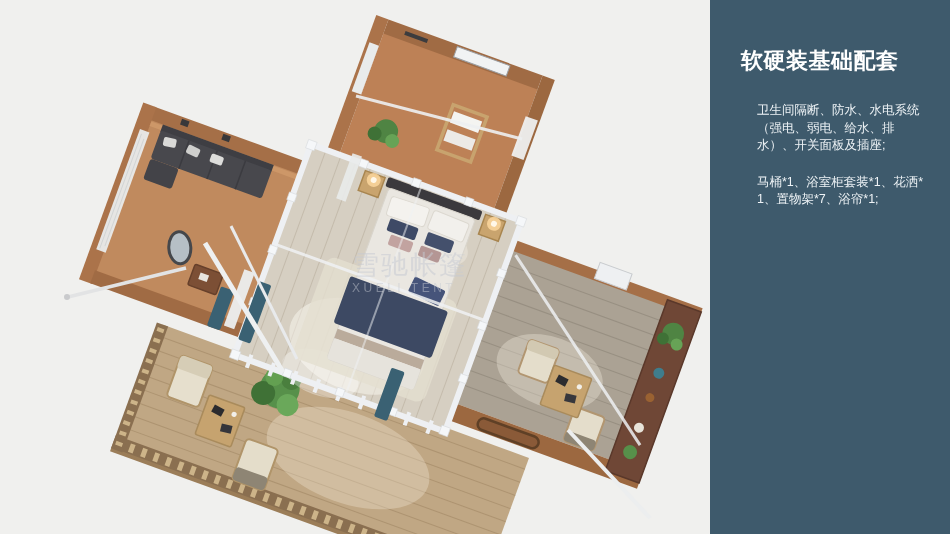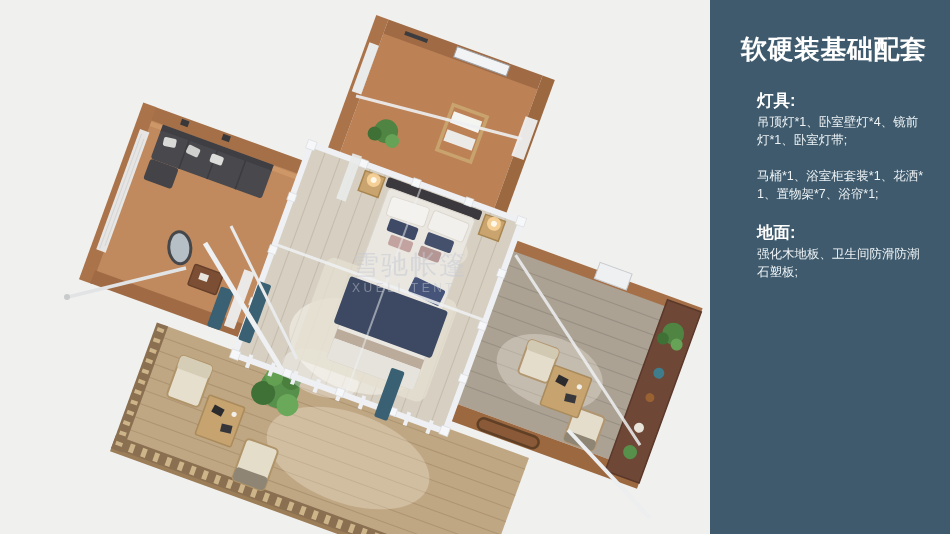--- a/index.html
+++ b/index.html
@@ -20,22 +20,22 @@
   }
   .wm-en{
     font-size:12px;letter-spacing:3.5px;color:#c6cad2;opacity:.48;
     line-height:14px;margin-top:1px;
   }
   .panel{
     position:absolute;left:710px;top:0;width:240px;height:534px;
     background:#3e5a6c;color:#ffffff;box-sizing:border-box;
   }
   .panel-title{
-    margin:0;padding:34px 0 0 31px;
-    font-size:26px;line-height:30px;font-weight:bold;letter-spacing:.5px;color:#ffffff;
+    margin:0;padding:46px 0 0 31px;
+    font-size:22px;line-height:30px;font-weight:bold;letter-spacing:.5px;color:#ffffff;
   }
   .sections{padding:26px 22px 0 47px;}
   .section h3{
     margin:0 0 4px 0;font-size:16.5px;line-height:20px;font-weight:bold;color:#ffffff;
   }
   .section p{
     margin:0 0 19px 0;font-size:12.5px;line-height:17.5px;color:#eef3f6;
     word-break:break-all;
   }
 </style>
@@ -265,28 +265,21 @@
     <div class="watermark">
       <div class="wm-cn">雪驰帐篷</div>
       <div class="wm-en">XUELI TENT</div>
     </div>
   </div>
 
   <aside class="panel">
     <h1 class="panel-title">软硬装基础配套</h1>
     <div class="sections">
       <section class="section">
-      </section>
-      <section class="section">
-        <h3>灯具:</h3>
-        <p>吊顶灯*1、卧室壁灯*4、镜前灯*1、卧室灯带;</p>
+        <p>卫生间隔断、防水、水电系统（强电、弱电、给水、排水）、开关面板及插座;</p>
       </section>
       <section class="section">
         <p>马桶*1、浴室柜套装*1、花洒*1、置物架*7、浴帘*1;</p>
       </section>
-      <section class="section">
-        <h3>地面:</h3>
-        <p>强化木地板、卫生间防滑防潮石塑板;</p>
-      </section>
     </div>
   </aside>
 
 </div>
 
 </body></html>

